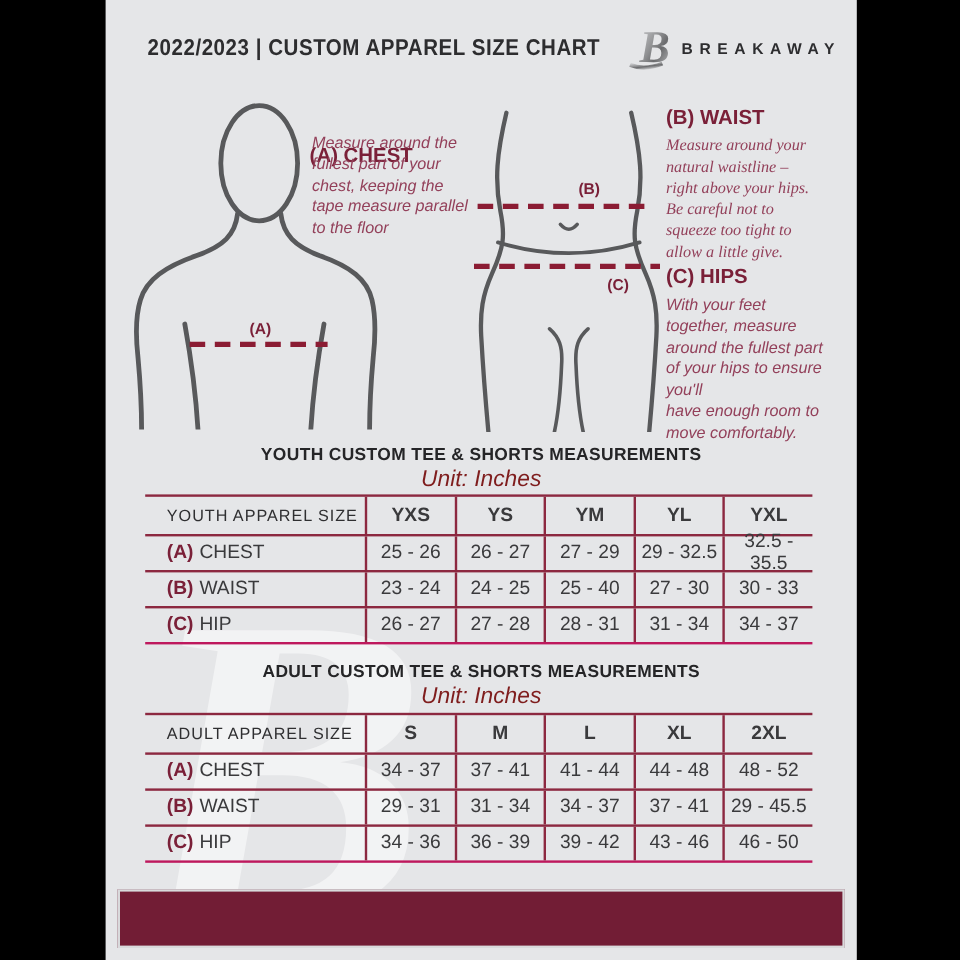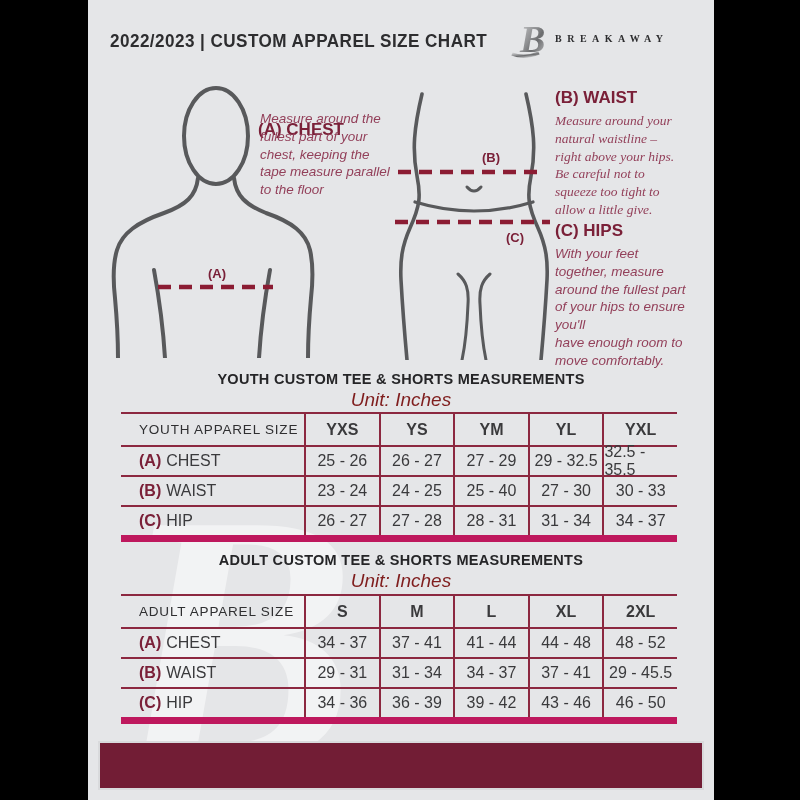--- a/index.html
+++ b/index.html
@@ -7,43 +7,43 @@
   .stage{position:relative;width:800px;height:800px;background:#000;overflow:hidden;
          font-family:"Liberation Sans",sans-serif;}
   .page{position:absolute;left:88px;top:0;width:626px;height:800px;background:#e5e6e8;overflow:hidden;}
 
   
   .watermark{position:absolute;left:28px;top:500px;font-family:"Liberation Serif",serif;
     font-weight:bold;font-style:italic;font-size:360px;line-height:0.78;
     color:rgba(255,255,255,0.5);z-index:0;user-select:none;}
 
   
-  .hdr{position:absolute;left:0;top:0;width:100%;height:70px;z-index:2;}
+  .hdr{position:absolute;left:13px;top:0;width:100%;height:70px;z-index:2;}
   .hdr-title{position:absolute;left:22px;top:30px;font-size:19px;font-weight:800;
     color:#2d2d2f;letter-spacing:0.5px;transform:scaleX(0.9);transform-origin:left center;
     white-space:nowrap;}
   .logo{position:absolute;left:423px;top:18px;width:40px;height:44px;}
-  .brand{position:absolute;left:467px;top:33px;font-size:10px;font-weight:bold;
-    color:#2d2d2f;letter-spacing:5.5px;white-space:nowrap;font-family:Liberation Serif, serif;}
+  .brand{position:absolute;left:467px;top:33px;font-size:13px;font-weight:bold;
+    color:#2d2d2f;letter-spacing:5.5px;white-space:nowrap;}
 
   
   .guide-heading{position:absolute;font-size:17px;font-weight:bold;color:#7a2038;z-index:2;}
   .guide-desc{position:absolute;font-size:13.5px;font-style:italic;color:#93405a;
     line-height:1.32;white-space:pre-line;z-index:2;width:180px;}
   .fig{position:absolute;z-index:1;}
 
   
   .sec-title{position:absolute;left:0;width:100%;text-align:center;font-size:14.5px;
     font-weight:bold;color:#252527;letter-spacing:0.3px;z-index:2;}
   .sec-unit{position:absolute;left:0;width:100%;text-align:center;font-size:19px;
     font-style:italic;color:#7f1d1d;z-index:2;}
 
   
   .size-table{position:absolute;left:33px;width:556px;z-index:2;
-    border-bottom:7px solid #be185d;}
+    border-bottom:2px solid #be185d;text-align:center;}
   .trow{display:flex;border-top:2px solid #8c2840;}
   .tcell{flex:0 0 74.6px;display:flex;align-items:center;justify-content:center;
     height:28px;font-size:16px;color:#3a3a3c;border-left:2px solid #8c2840;}
   .label-cell{flex:0 0 183px;border-left:none;justify-content:flex-start;padding-left:18px;}
   .thead .tcell{height:31px;font-weight:bold;}
   .thead .label-cell{font-weight:normal;letter-spacing:0.8px;font-size:13.5px;color:#2f2f31;}
   .prefix{color:#7a2038;font-weight:bold;margin-right:5px;}
 
   
   .footer-bar{position:absolute;left:10px;top:741px;width:606px;height:49px;

